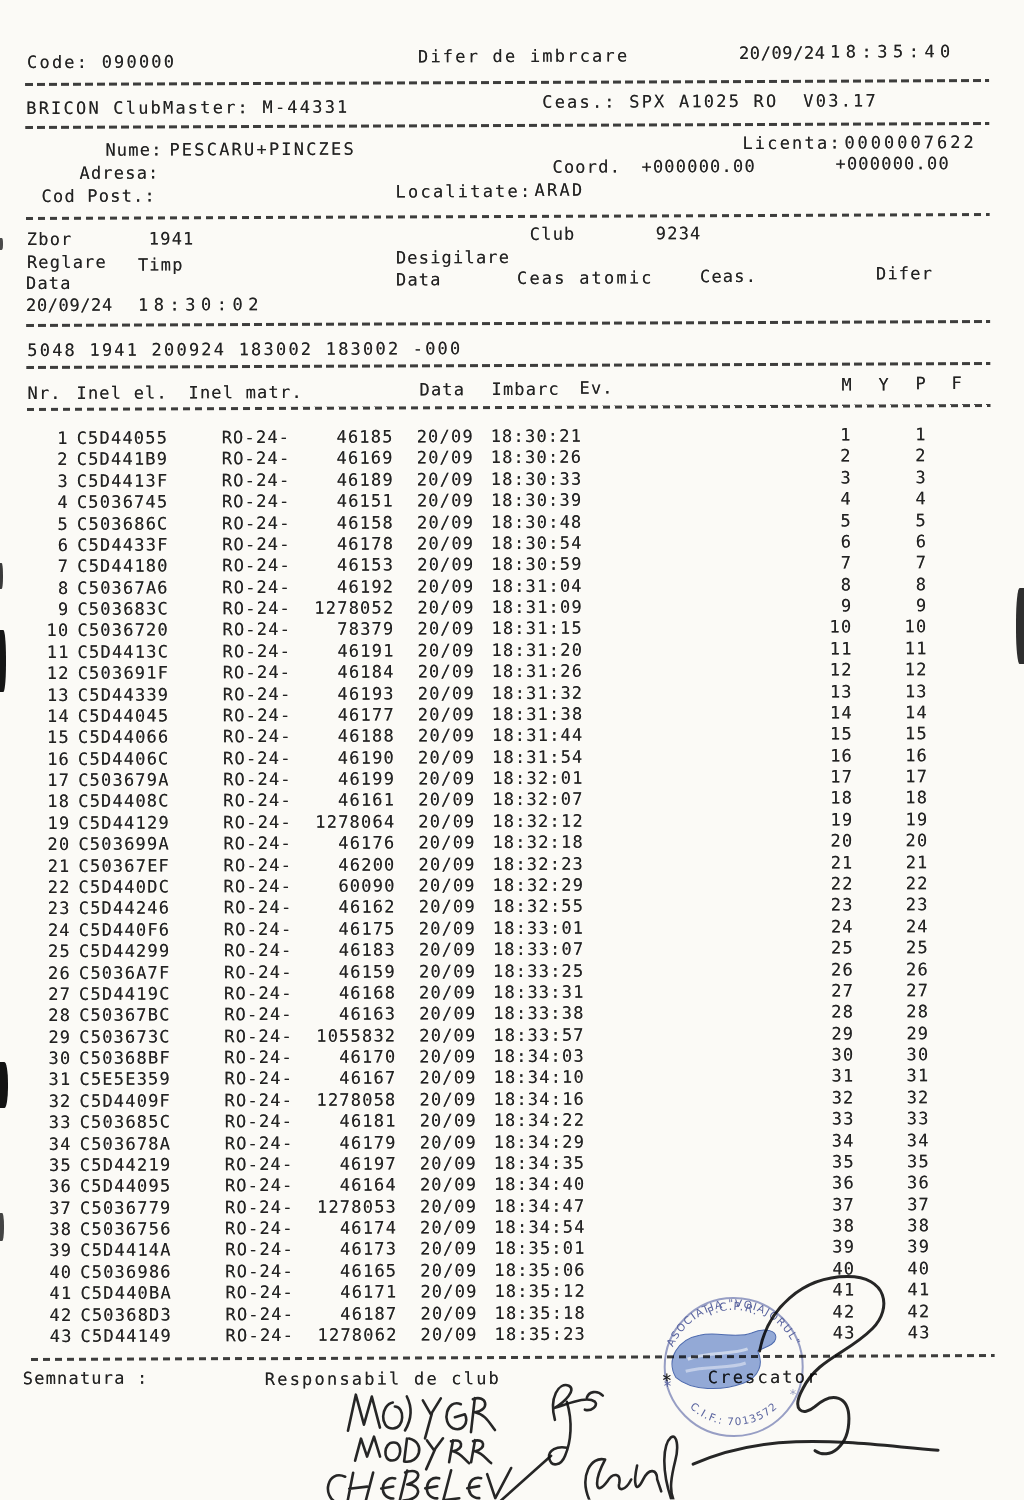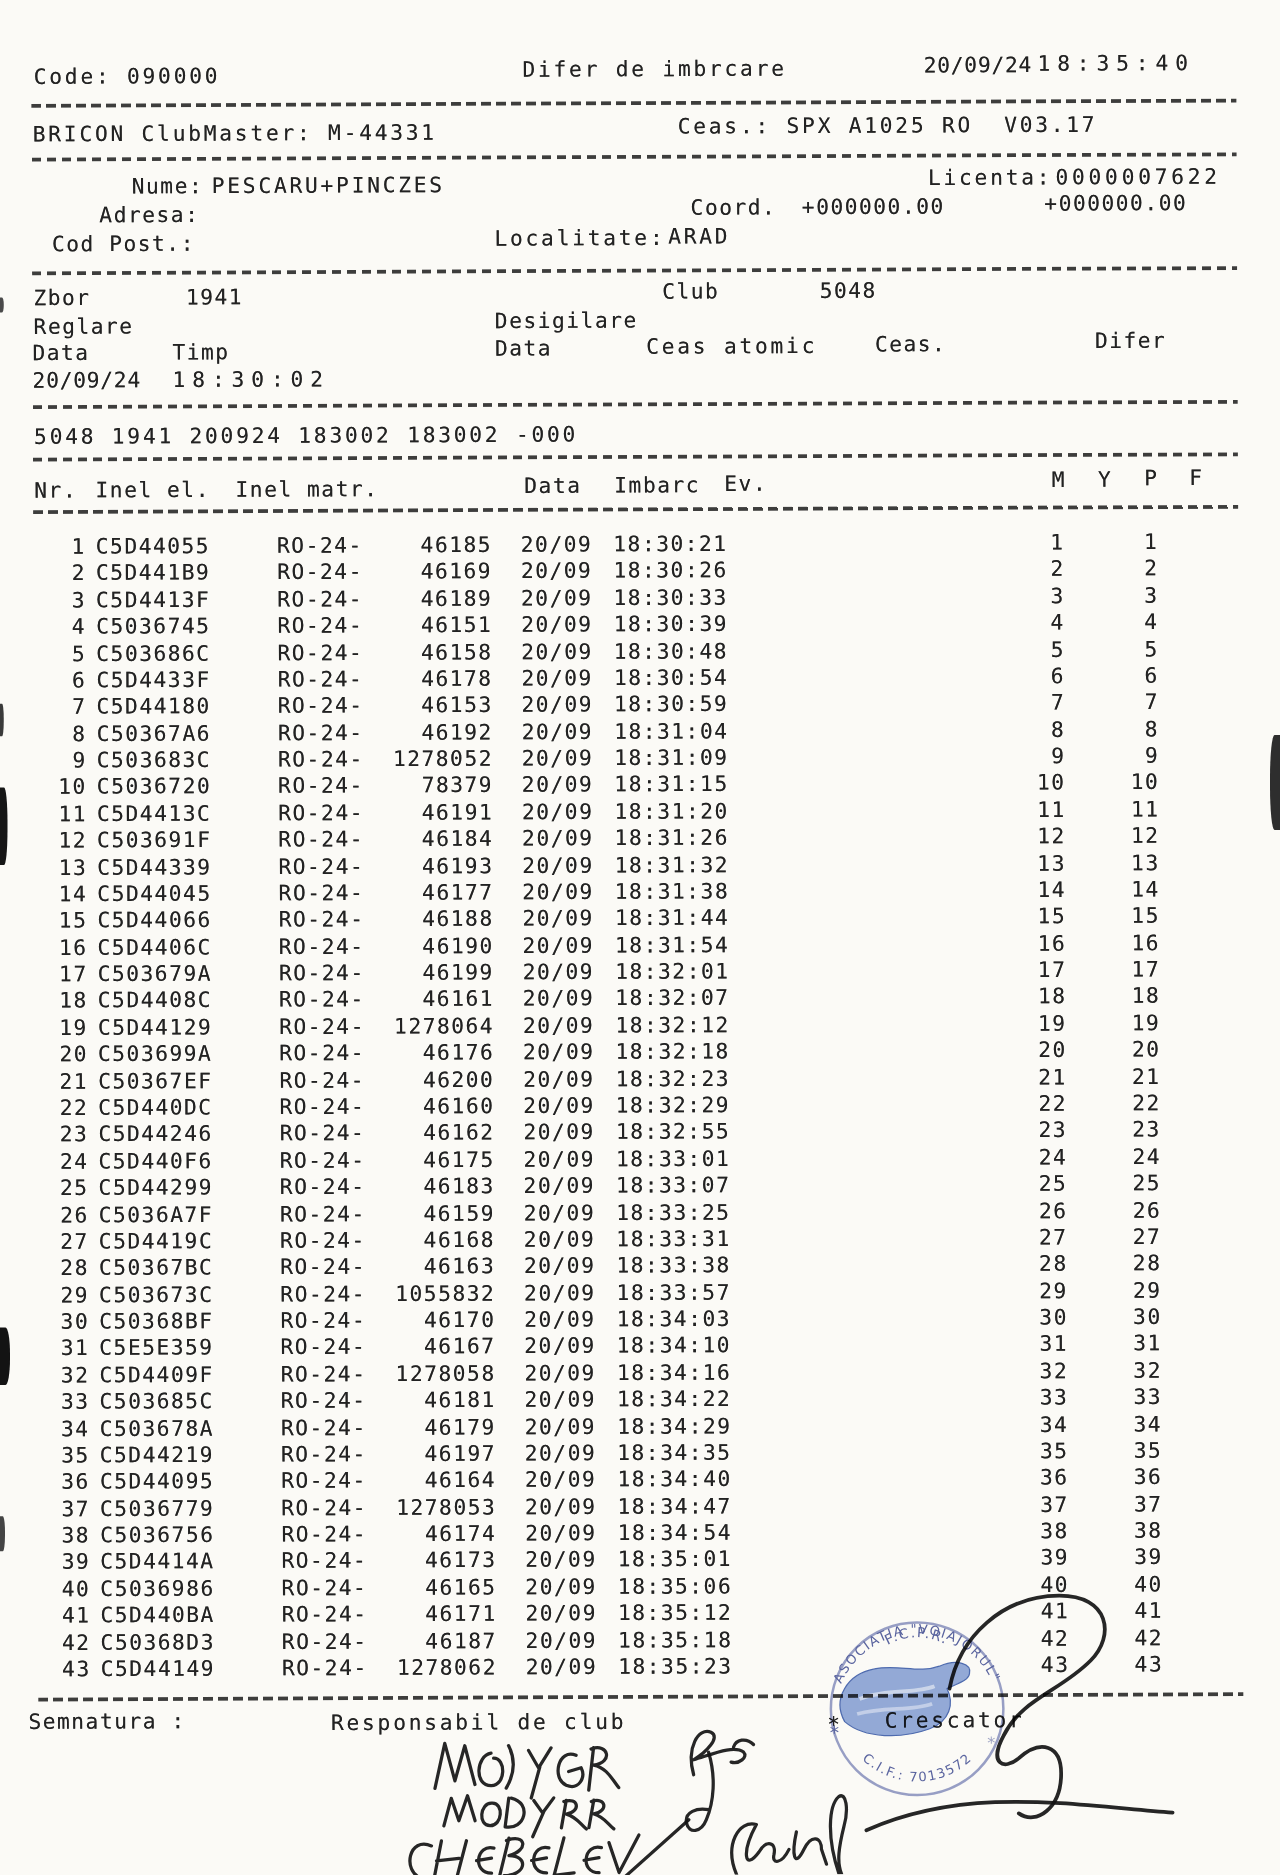--- a/index.html
+++ b/index.html
@@ -53,25 +53,25 @@
     <span class="t" style="left:644px;top:157px">+000000.00</span>
     <span class="t" style="left:838px;top:155px">+000000.00</span>
     <span class="t" style="left:44px;top:184px">Cod Post.:</span>
     <span class="t w2" style="left:398px;top:181px">Localitate:</span>
     <span class="t w2" style="left:537px;top:180px">ARAD</span>
     <div class="dash" style="top:215px"></div>
 
     <span class="t" style="left:29px;top:227px">Zbor</span>
     <span class="t" style="left:151px;top:227px">1941</span>
     <span class="t" style="left:532px;top:224px">Club</span>
-    <span class="t" style="left:658px;top:224px">5048</span>
+    <span class="t" style="left:658px;top:224px">9234</span>
     <span class="t" style="left:29px;top:250px">Reglare</span>
     <span class="t" style="left:398px;top:247px">Desigilare</span>
     <span class="t" style="left:28px;top:271px">Data</span>
-    <span class="t" style="left:140px;top:271px">Timp</span>
+    <span class="t" style="left:140px;top:253px">Timp</span>
     <span class="t" style="left:398px;top:269px">Data</span>
     <span class="t w2" style="left:519px;top:268px">Ceas atomic</span>
     <span class="t" style="left:702px;top:267px">Ceas.</span>
     <span class="t" style="left:878px;top:265px">Difer</span>
     <span class="t" style="left:28px;top:293px;letter-spacing:.6px">20/09/24</span>
     <span class="t wtime" style="left:140px;top:293px">18:30:02</span>
     <div class="dash" style="top:322px"></div>
 
     <span class="t w2" style="left:29px;top:338px">5048 1941 200924 183002 183002 -000</span>
     <div class="dash" style="top:364px"></div>
@@ -296,21 +296,21 @@
     <span class="c r-matr">46200</span>
     <span class="c r-date">20/09</span>
     <span class="c r-time">18:32:23</span>
     <span class="c r-m">21</span>
     <span class="c r-p">21</span>
   </div>
         <div class="row" style="top: 874.98px;">
     <span class="c r-nr">22</span>
     <span class="c r-ring">C5D440DC</span>
     <span class="c r-pfx">RO-24-</span>
-    <span class="c r-matr">46160</span>
+    <span class="c r-matr">60090</span>
     <span class="c r-date">20/09</span>
     <span class="c r-time">18:32:29</span>
     <span class="c r-m">22</span>
     <span class="c r-p">22</span>
   </div>
         <div class="row" style="top: 896.36px;">
     <span class="c r-nr">23</span>
     <span class="c r-ring">C5D44246</span>
     <span class="c r-pfx">RO-24-</span>
     <span class="c r-matr">46162</span>

